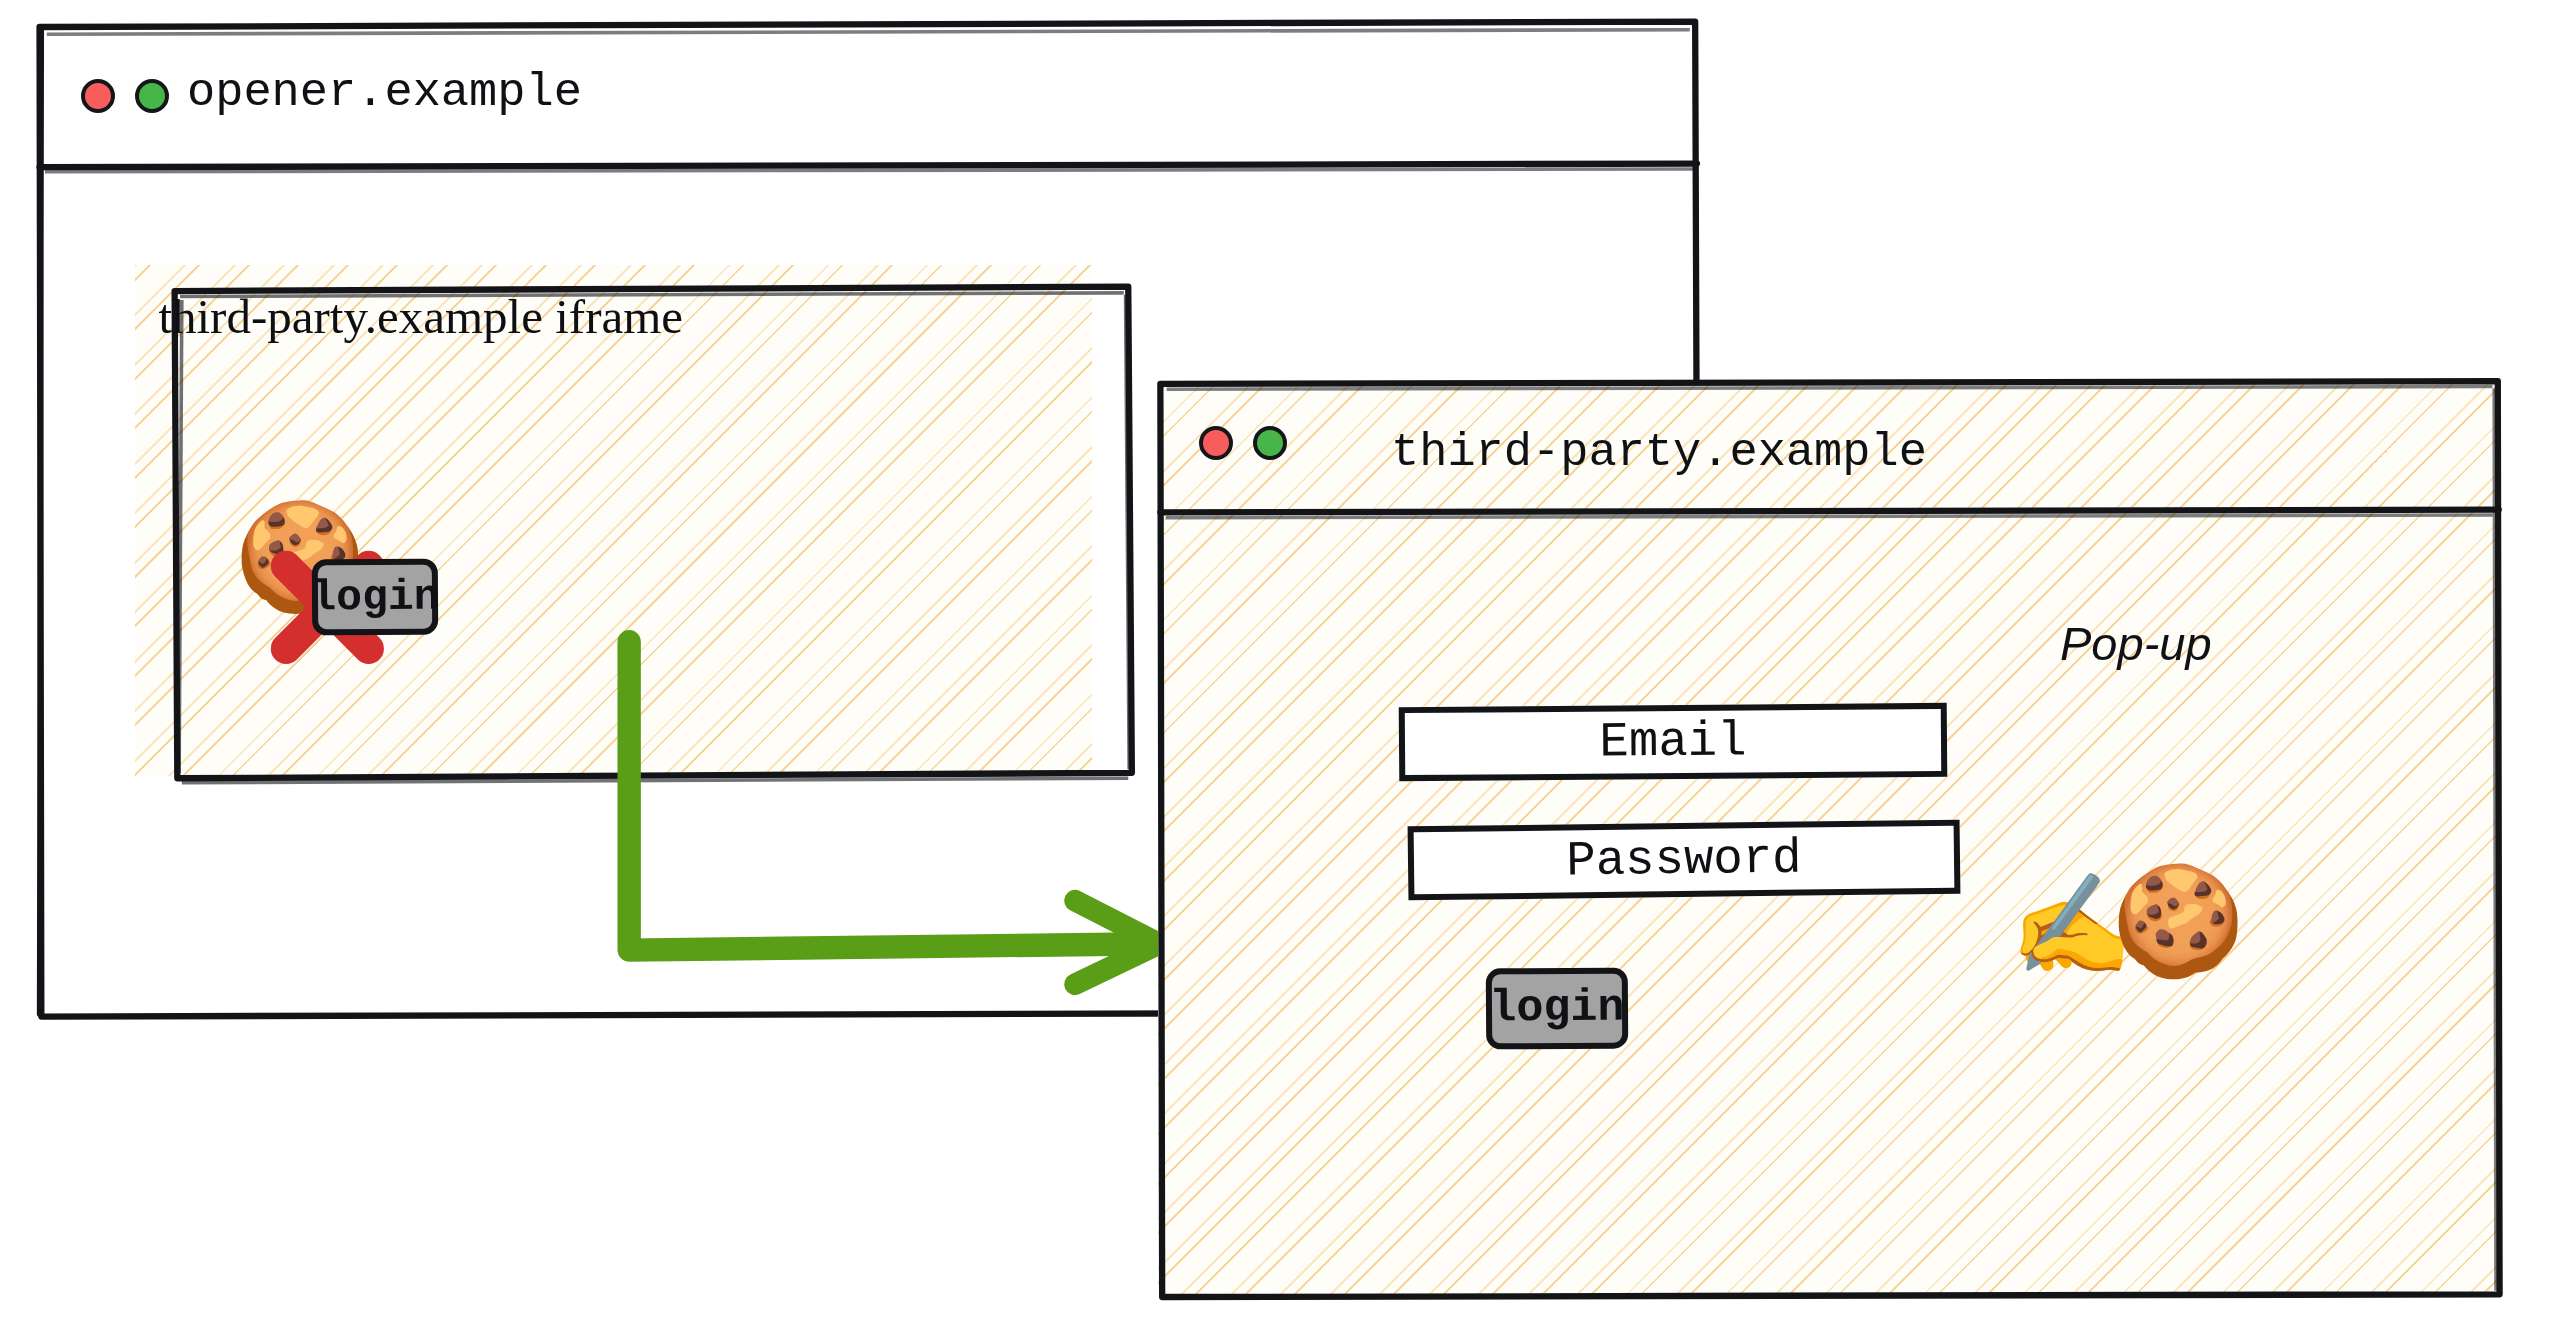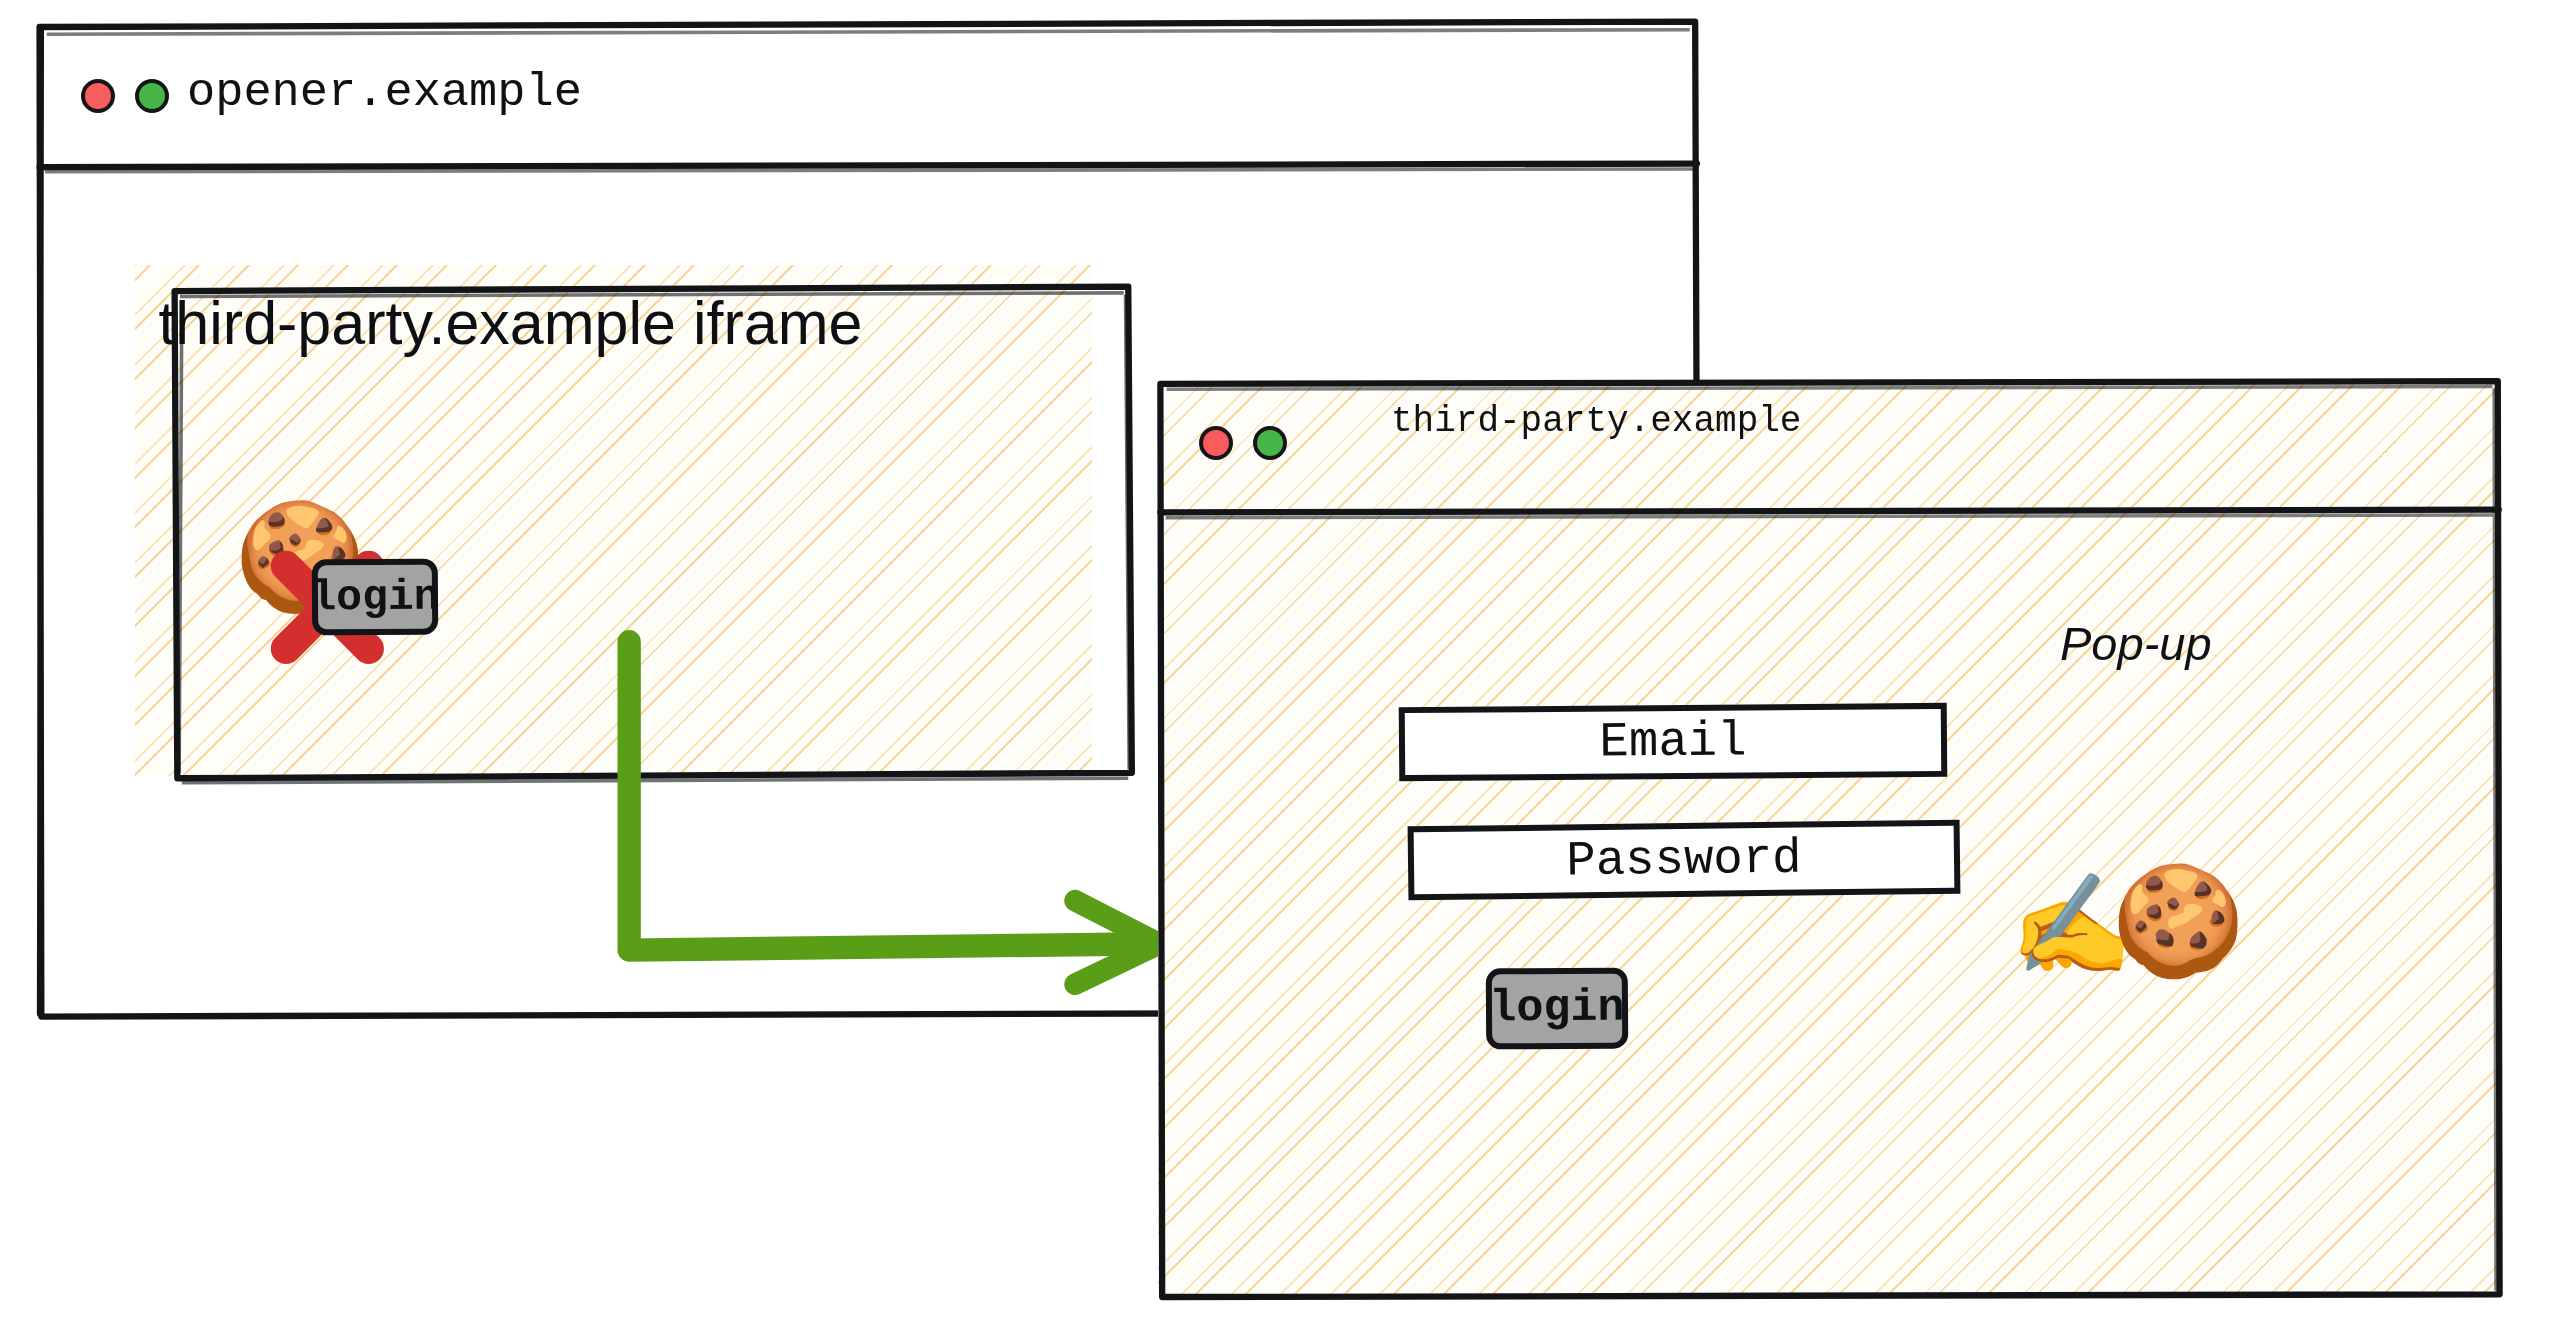--- a/index.html
+++ b/index.html
@@ -76,22 +76,22 @@
     color: #101114;
     font-family: "Liberation Mono", "DejaVu Sans Mono", monospace;
     white-space: nowrap;
     letter-spacing: 0px;
   }
 
   
   .iframe-label {
     position: absolute;
     color: #0e0f12;
-    font-family: Liberation Sans, sans-serif;
-    font-size: 61px;
+    font-family: Liberation Serif, serif;
+    font-size: 49px;
     white-space: nowrap;
   }
 
   
   .login-btn {
     position: absolute;
     box-sizing: border-box;
     background: #a3a3a3;
     border: 6.3px solid #131417;
     border-radius: 14.4px;
@@ -222,21 +222,21 @@
         <path d="M1298,433 L2773,430"></path>
         <path d="M1297,576 L2776,573"></path>
         <path d="M2775,432 L2777,1436"></path>
       </g>
     </svg>
 
     <div class="dots" style="left:41px; top:45px;">
       <span class="dot dot-red"></span>
       <span class="dot dot-green"></span>
     </div>
-    <div class="win-title" style="left:233px; top:20px; font-size:36px;">third-party.example</div>
+    <div class="win-title" style="left:233px; top:45px; font-size:47px;">third-party.example</div>
 
     <div class="field" style="left:241px; top:324px; width:548px; height:74px; transform:rotate(-0.45deg);">
       <span>Email</span>
     </div>
 
     <div class="field" style="left:250px; top:442px; width:552px; height:74px; transform:rotate(-0.7deg);">
       <span>Password</span>
     </div>
 
     <div class="login-btn" style="left:328px; top:587px; width:142px; height:81px; font-size:45px;">

